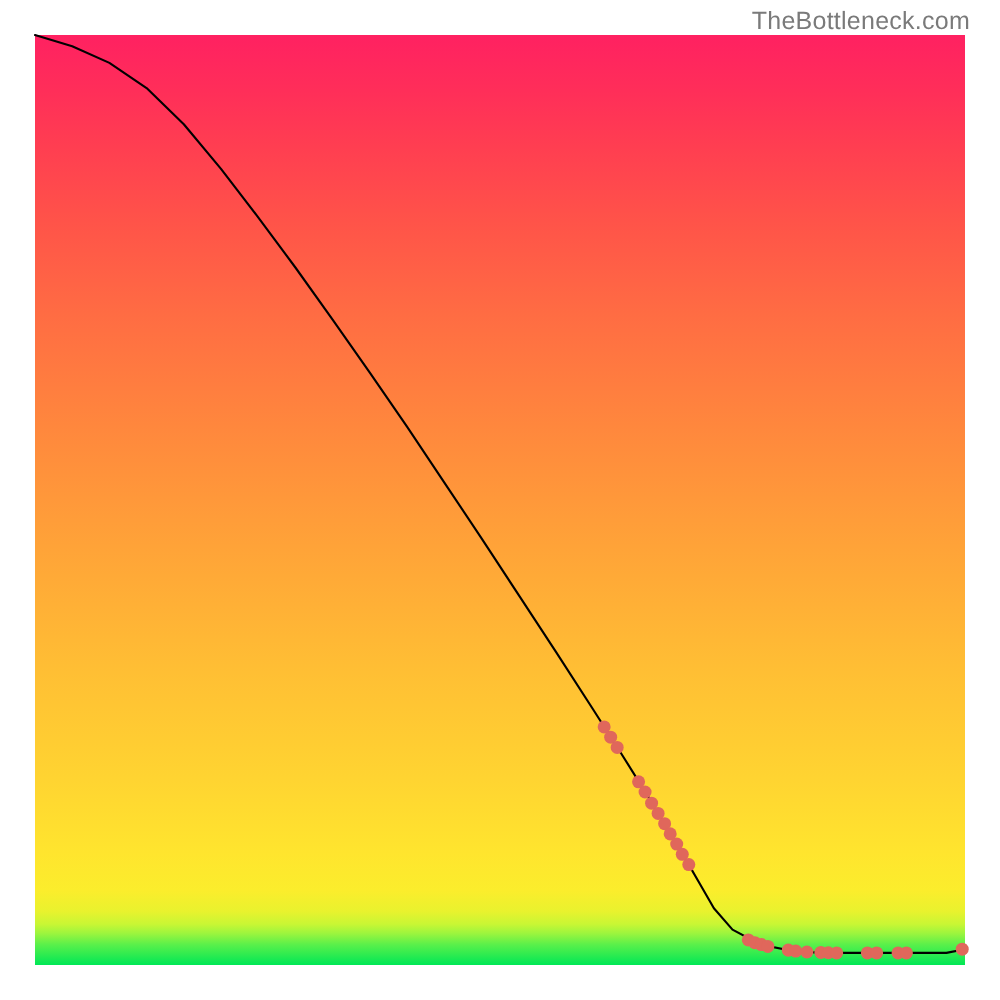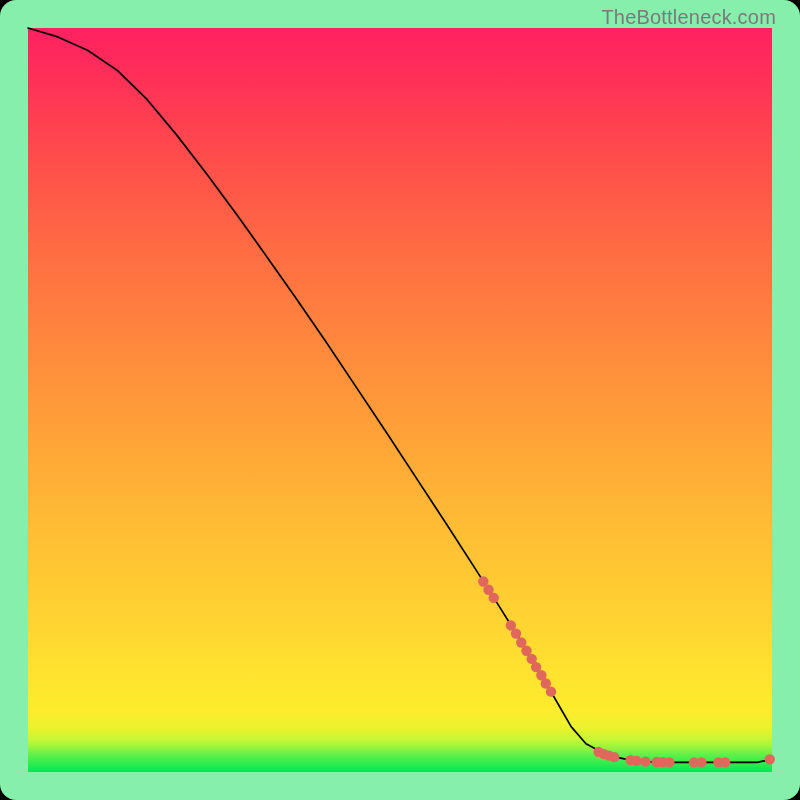--- a/index.html
+++ b/index.html
@@ -8,22 +8,21 @@
     width: 800px;
     height: 800px;
     background: #000;
     overflow: hidden;
     font-family: Arial, Helvetica, sans-serif;
   }
   .stage {
     position: relative;
     width: 800px;
     height: 800px;
-    background: #86efac;
-    border-radius: 16px;
+    background: #ffffff;
   }
   .plot {
     position: absolute;
     left: 28px;
     top: 28px;
     width: 744px;
     height: 744px;
   }
   .gradient {
     position: absolute;

